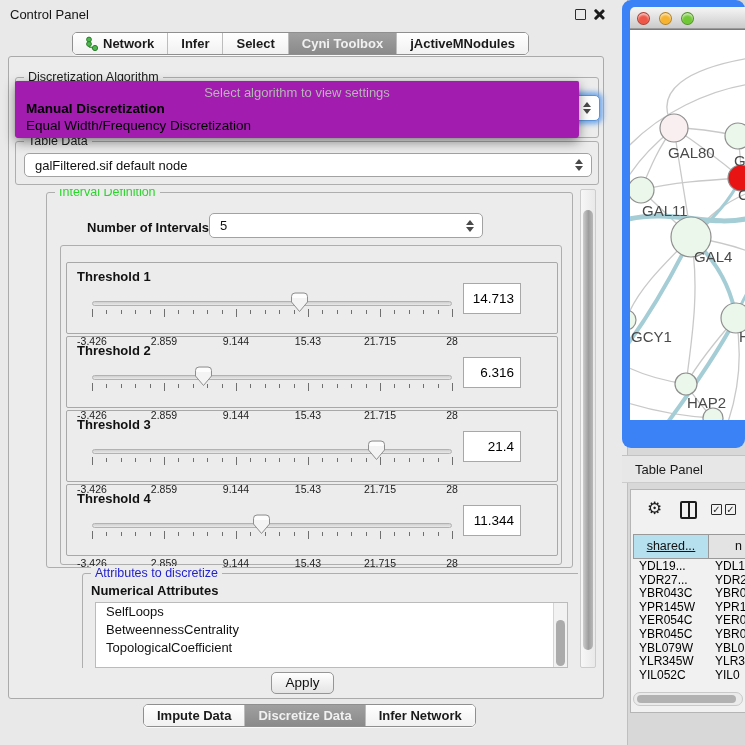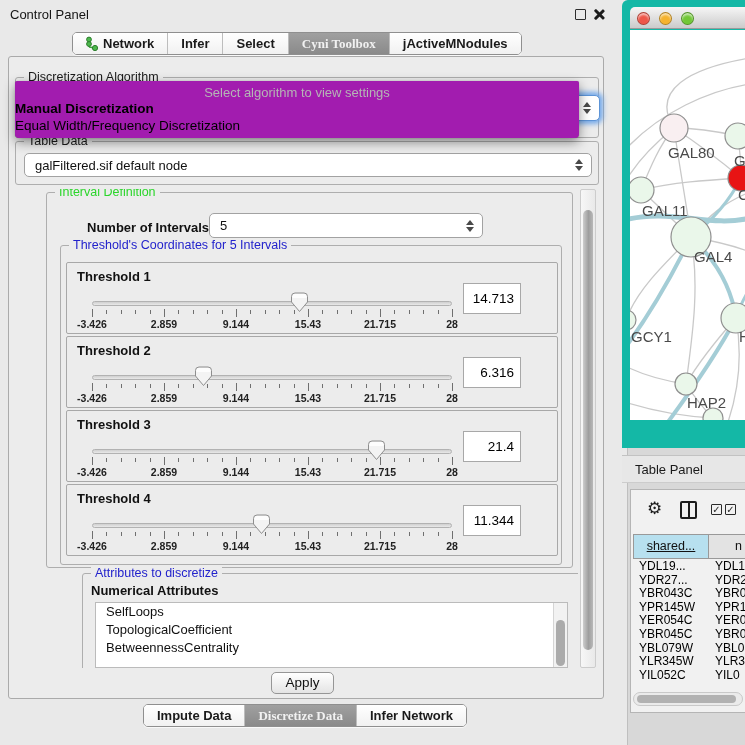--- a/index.html
+++ b/index.html
@@ -13,73 +13,73 @@
   .float-ico { position:absolute; left:575px; top:9px; width:11px; height:11px; border:1.6px solid #2e2e2e; border-radius:1px; }
   .close-ico { position:absolute; left:593px; top:9px; width:11px; height:11px; }
   .close-ico i { position:absolute; left:5px; top:-1px; width:2.6px; height:13px; background:#1c1c1c; border-radius:1px; }
   .close-ico i:first-child { transform:rotate(45deg); }
   .close-ico i:last-child { transform:rotate(-45deg); }
 
   
   .segbar { position:absolute; display:flex; border:1px solid #8f8f8f; border-radius:5px; overflow:hidden; background:#fff; height:23px; box-shadow:0 1px 0 rgba(255,255,255,.7); }
   .seg { display:flex; align-items:center; gap:5px; padding:0 13px; font-size:13px; font-weight:bold; color:#1a1a1a; background:linear-gradient(#ffffff,#f1f1f1); border-right:1px solid #bdbdbd; white-space:nowrap; cursor:default; }
   .seg:last-child { border-right:none; }
-  .seg.sel { background:linear-gradient(#a0a0a0,#8a8a8a); color:#f1f1f1;font-family:Liberation Serif, serif; }
+  .seg.sel { background:linear-gradient(#a0a0a0,#8a8a8a); color:#f1f1f1; }
   .top-tabs { left:72px; top:32px; }
   .bottom-tabs { left:143px; top:704px; }
 
   
   .main-panel { position:absolute; left:8px; top:56px; width:596px; height:643px; background:#ececec; border:1px solid #aaaaaa; border-radius:3px; }
 
   .groupbox { position:absolute; border:1px solid #aeaeae; border-radius:3px; }
   .grouptitle { position:absolute; top:-8px; left:8px; background:#ececec; padding:0 4px; font-size:12.5px; color:#1a1a1a; white-space:nowrap; }
   .grouptitle.blue { color:#2222cc; }
   .grouptitle.green { color:#2bd52b; }
 
   .combo { position:absolute; background:#fff; border:1px solid #a2a2a2; border-radius:5px; display:flex; align-items:center; font-size:13px; color:#111; padding-left:10px; }
   .combo .stepper { position:absolute; right:8px; top:50%; transform:translateY(-50%); display:flex; flex-direction:column; gap:2px; }
   .combo .stepper .up { width:0; height:0; border-left:4px solid transparent; border-right:4px solid transparent; border-bottom:5px solid #4a4a4a; }
   .combo .stepper .dn { width:0; height:0; border-left:4px solid transparent; border-right:4px solid transparent; border-top:5px solid #4a4a4a; }
   .combo.focused { border:1px solid #5d94d6; box-shadow:0 0 5px 2.5px rgba(96,158,233,.85); }
 
   
   .algo-popup { position:absolute; left:6px; top:24px; width:564px; height:57px; background:#a21caf; border-radius:2px 2px 4px 4px; box-shadow:0 4px 12px rgba(0,0,0,.45), 0 0 1px rgba(0,0,0,.3); z-index:30; }
   .algo-prompt { height:19px; padding-top:4px; text-align:center; font-size:13px; color:#b5b5b5; }
-  .algo-opt { height:17px; padding-left:0; font-size:13.5px; color:#000; line-height:17px; }
+  .algo-opt { height:17px; padding-left:11px; font-size:13.5px; color:#000; line-height:17px; }
   .algo-opt.sel { font-weight:bold; }
 
   
   .viewport { position:absolute; left:32px; top:132px; width:537px; height:479px; overflow:hidden; }
   .vscroll { position:absolute; width:16px; background:linear-gradient(90deg,#f7f7f7,#e9e9e9); border:1px solid #cccccc; border-radius:2px; }
   .vscroll .thumb { position:absolute; left:2px; width:10px; border-radius:5px; background:linear-gradient(90deg,#cdcdcd,#9e9e9e 55%,#b8b8b8); }
   .outer-scroll { left:571px; top:132px; height:479px; }
 
   
   .thr-box { position:relative; width:492px; height:72px; margin:2px 0 0 5px; border:1px solid #a8a8a8; border-radius:2px; }
   .thr-label { position:absolute; left:10px; top:6px; font-size:13px; font-weight:bold; color:#111; }
   .thr-slider { position:absolute; left:25px; top:38px; width:360px; height:30px; }
   .track { position:absolute; left:0; top:0; width:360px; height:5px; border:1px solid #b2b2b2; border-radius:3px; background:linear-gradient(#cfcfcf,#e9e9e9); }
   .ticks { position:absolute; left:0; top:8px; width:360px; height:9px; }
   .tick { position:absolute; width:1px; background:#6f6f6f; top:1px; height:4px; }
   .tick.major { height:8px; top:0; }
   .tlabels { position:absolute; left:0; top:17px; width:360px; height:12px; }
-  .tlabel { position:absolute; transform:translateX(-50%); font-size:10.5px; font-weight:bold; color:#222; white-space:nowrap; }
+  .tlabel { position:absolute; transform:translateX(-50%); font-size:10.5px; font-weight:normal; color:#222; white-space:nowrap;margin-top:17px; }
   .handle { position:absolute; top:-9px; margin-left:-9.5px; }
   .thr-value { position:absolute; left:396px; top:20px; width:58px; height:31px; background:#fff; border:1px solid #a8a8a8; font-size:13.5px; color:#000; text-align:right; line-height:29px; padding-right:6px; }
 
   
   .attr-list { position:absolute; left:12px; top:28px; width:473px; height:66px; background:#fff; border:1px solid #bbb; overflow:hidden; }
   .attr-item { font-size:13px; color:#111; padding-left:10px; height:18px; line-height:18px; white-space:nowrap; }
   .attr-scroll { position:absolute; right:0; top:0; width:14px; height:100%; background:#f2f2f2; border-left:1px solid #d5d5d5; }
   .attr-scroll .thumb { position:absolute; left:2px; top:17px; width:9px; height:46px; border-radius:4.5px; background:#ababab; }
 
   .apply-btn { position:absolute; left:262px; top:615px; width:63px; height:22px; border:1px solid #969696; border-radius:5px; background:linear-gradient(#ffffff,#e4e4e4); font-size:13.5px; color:#111; text-align:center; line-height:20px; }
 
   
-  .net-window { position:absolute; left:622px; top:0; width:123px; height:448px; background:#14b8a6; border-top-left-radius:6px; }
+  .net-window { position:absolute; left:622px; top:0; width:123px; height:448px; background:#3b82f6; border-top-left-radius:6px;border-radius:9px; }
   .net-titlebar { position:absolute; left:8px; top:7px; width:115px; height:22px; background:linear-gradient(#f6f6f6,#cbcbcb); border-top-left-radius:5px; border-bottom:1px solid #9a9a9a; }
   .light { position:absolute; top:4.5px; width:13px; height:13px; border-radius:50%; border:1px solid rgba(0,0,0,.28); box-shadow:inset 0 2px 2px rgba(255,255,255,.6); }
   .net-canvas { position:absolute; left:8px; top:30px; width:115px; height:390px; background:#fff; }
 
   
   .tp-titlebar { position:absolute; left:622px; top:455px; width:123px; height:28px; background:#e7e7e7; border-top:1px solid #c2c2c2; border-bottom:1px solid #cccccc; }
   .tp-title { position:absolute; left:13px; top:6px; font-size:13px; color:#1a1a1a; }
   .tp-body { position:absolute; left:630px; top:489px; width:115px; height:224px; background:#f1f1f1; border:1px solid #b5b5b5; border-right:none; overflow:hidden; }
   .gear-ico { position:absolute; left:16px; top:8px; font-size:17px; color:#1c1c1c; font-family:"DejaVu Sans", sans-serif; }
   .cols-ico { position:absolute; left:49px; top:11px; width:17px; height:18px; border:2px solid #1c1c1c; border-radius:2px; }
@@ -174,21 +174,20 @@
         <span style="position:absolute; left:40px; top:27px; font-size:13px; font-weight:bold; color:#111;">Number of Intervals</span>
         <div class="combo" style="left:162px; top:20px; width:274px; height:25px;">
           <span>5</span>
           <span class="stepper">
               <span class="up"></span>
               <span class="dn"></span>
             </span>
         </div>
 
         <div class="groupbox" style="left:13px; top:52px; width:502px; height:320px;">
-          <span class="grouptitle blue">Threshold's Coordinates for 5 Intervals</span>
           <div id="thrContainer" style="position:absolute; left:0; top:14px; width:100%;">
               <div class="thr-box">
     <span class="thr-label">Threshold 1</span>
     <div class="thr-slider">
       <div class="track"></div>
       <div class="ticks">
                     <span class="tick major" style="left: 0%;"></span>
                     <span class="tick" style="left: 4%;"></span>
                     <span class="tick" style="left: 8%;"></span>
                     <span class="tick" style="left: 12%;"></span>
@@ -374,22 +373,22 @@
             </div>
         </div>
       </div>
 
       <div class="groupbox" style="position:relative; left:5px; top:8px; width:527px; height:120px;margin-left:36px;">
         <span class="grouptitle blue">Attributes to discretize</span>
         <span style="position:absolute; left:8px; top:9px; font-size:13px; font-weight:bold; color:#111;">Numerical Attributes</span>
         <div class="attr-list">
           <div id="attrItems">
               <div class="attr-item">SelfLoops</div>
+              <div class="attr-item">BetweennessCentrality</div>
               <div class="attr-item">TopologicalCoefficient</div>
-              <div class="attr-item">BetweennessCentrality</div>
             </div>
           <div class="attr-scroll">
               <div class="thumb"></div>
             </div>
         </div>
       </div>
     </div>
 
     <div class="vscroll outer-scroll">
       <div class="thumb" style="top:20px; height:440px;"></div>

